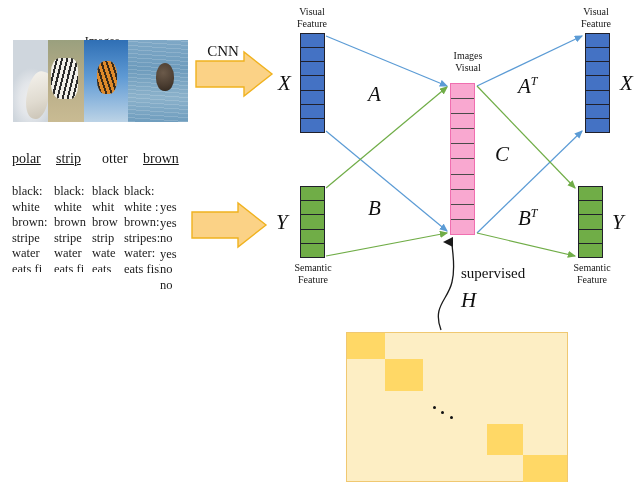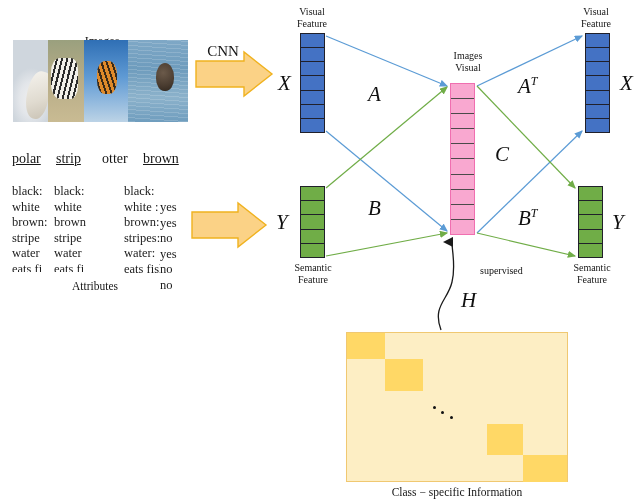--- a/index.html
+++ b/index.html
@@ -169,40 +169,47 @@
 
   <div class="attr-col" style="left:54px;top:184px;width:36px;height:88px;">
     <div class="attr-row">black:</div>
     <div class="attr-row">white</div>
     <div class="attr-row">brown</div>
     <div class="attr-row">stripe</div>
     <div class="attr-row">water</div>
     <div class="attr-row">eats fi</div>
   </div>
 
+  <div class="attr-col" style="left:92px;top:184px;width:30px;height:88px;">
+    <div class="attr-row">black</div>
+    <div class="attr-row">whit</div>
+    <div class="attr-row">brow</div>
+    <div class="attr-row">strip</div>
+    <div class="attr-row">wate</div>
+    <div class="attr-row">eats</div>
+  </div>
 
   <div class="attr-col" style="left:124px;top:184px;width:58px;height:92px;">
     <div class="attr-row">black:</div>
     <div class="attr-row">white :</div>
     <div class="attr-row">brown:</div>
     <div class="attr-row">stripes:</div>
     <div class="attr-row">water:</div>
     <div class="attr-row">eats fish:</div>
   </div>
 
   <div class="attr-col" style="left:160px;top:200px;width:32px;height:92px;">
     <div class="attr-row">yes</div>
     <div class="attr-row">yes</div>
     <div class="attr-row">no</div>
     <div class="attr-row">yes</div>
     <div class="attr-row">no</div>
     <div class="attr-row">no</div>
   </div>
 
-  <div class="abs lbl" style="left:40px;top:280px;width:110px;font-size:11.5px;">Attributes</div>
 
   <svg width="640" height="504">
     <polygon points="196,61 244,61 244,52 272,74 244,96 244,87 196,87" fill="#FBD286" stroke="#F0B21F" stroke-width="1.4"></polygon>
     <polygon points="192,212 238,212 238,203 266,225 238,247 238,238 192,238" fill="#FBD286" stroke="#F0B21F" stroke-width="1.4"></polygon>
   </svg>
 
   <div class="abs lbl" style="left:203px;top:45px;width:40px;font-size:15px;">CNN</div>
 
   <div class="abs mathvar" style="left:278px;top:73px;">X</div>
   <div class="abs mathvar" style="left:276px;top:212px;">Y</div>
@@ -300,30 +307,29 @@
   <div class="abs mathvar" style="left:368px;top:198px;">B</div>
   <div class="abs mathvar" style="left:495px;top:144px;">C</div>
 
   <div class="abs mathvar" style="left:518px;top:76px;">
     <span>A</span><sup>T</sup>
   </div>
   <div class="abs mathvar" style="left:518px;top:208px;text-align:right;">
     <span>B</span><sup>T</sup>
   </div>
 
-  <div class="abs small-italic" style="left:480px;top:265px;font-size:10px;">supervised</div>
+  <div class="abs small-italic" style="left:461px;top:265px;font-size:15px;">supervised</div>
   <div class="abs mathvar" style="left:461px;top:290px;">H</div>
 
   <div class="abs" id="class-matrix">
     <div class="blk" style="left:0px;top:0px;width:38px;height:26px;"></div>
     <div class="blk" style="left:38px;top:26px;width:38px;height:32px;"></div>
     <div class="blk" style="left:140px;top:91px;width:36px;height:31px;"></div>
     <div class="blk" style="left:176px;top:122px;width:44px;height:27px;"></div>
     <div id="ellipsis-dots">
       <i style="left:0px;top:1px;"></i>
       <i style="left:8px;top:6px;"></i>
       <i style="left:17px;top:11px;"></i>
     </div>
   </div>
 
-  <div class="abs lbl" style="left:346px;top:486px;width:222px;font-size:11.5px;">Class − specific Information</div>
 
 </div>
 
 </body></html>

